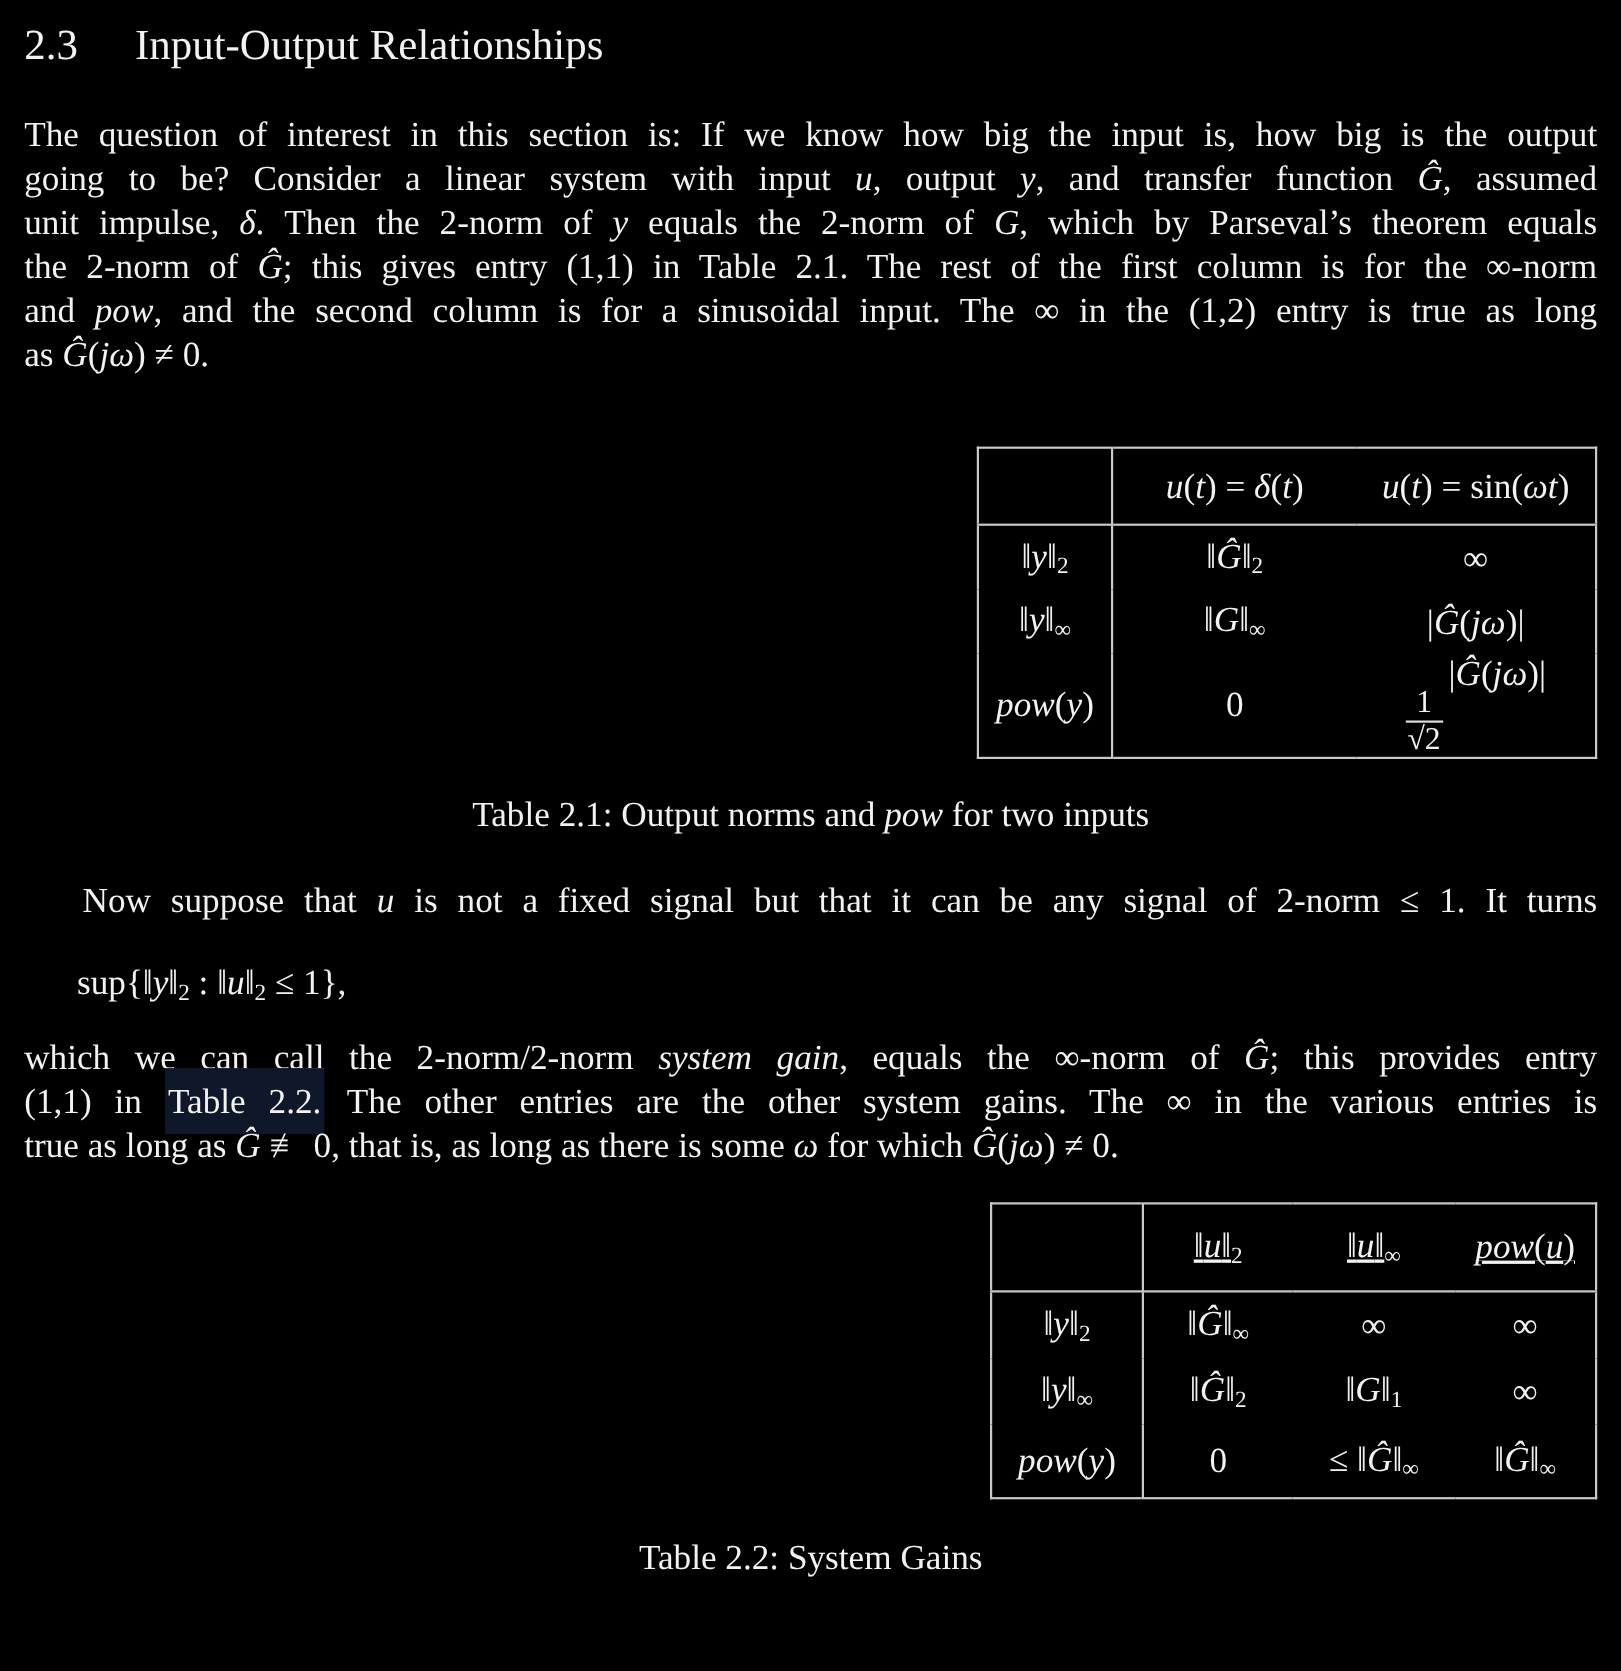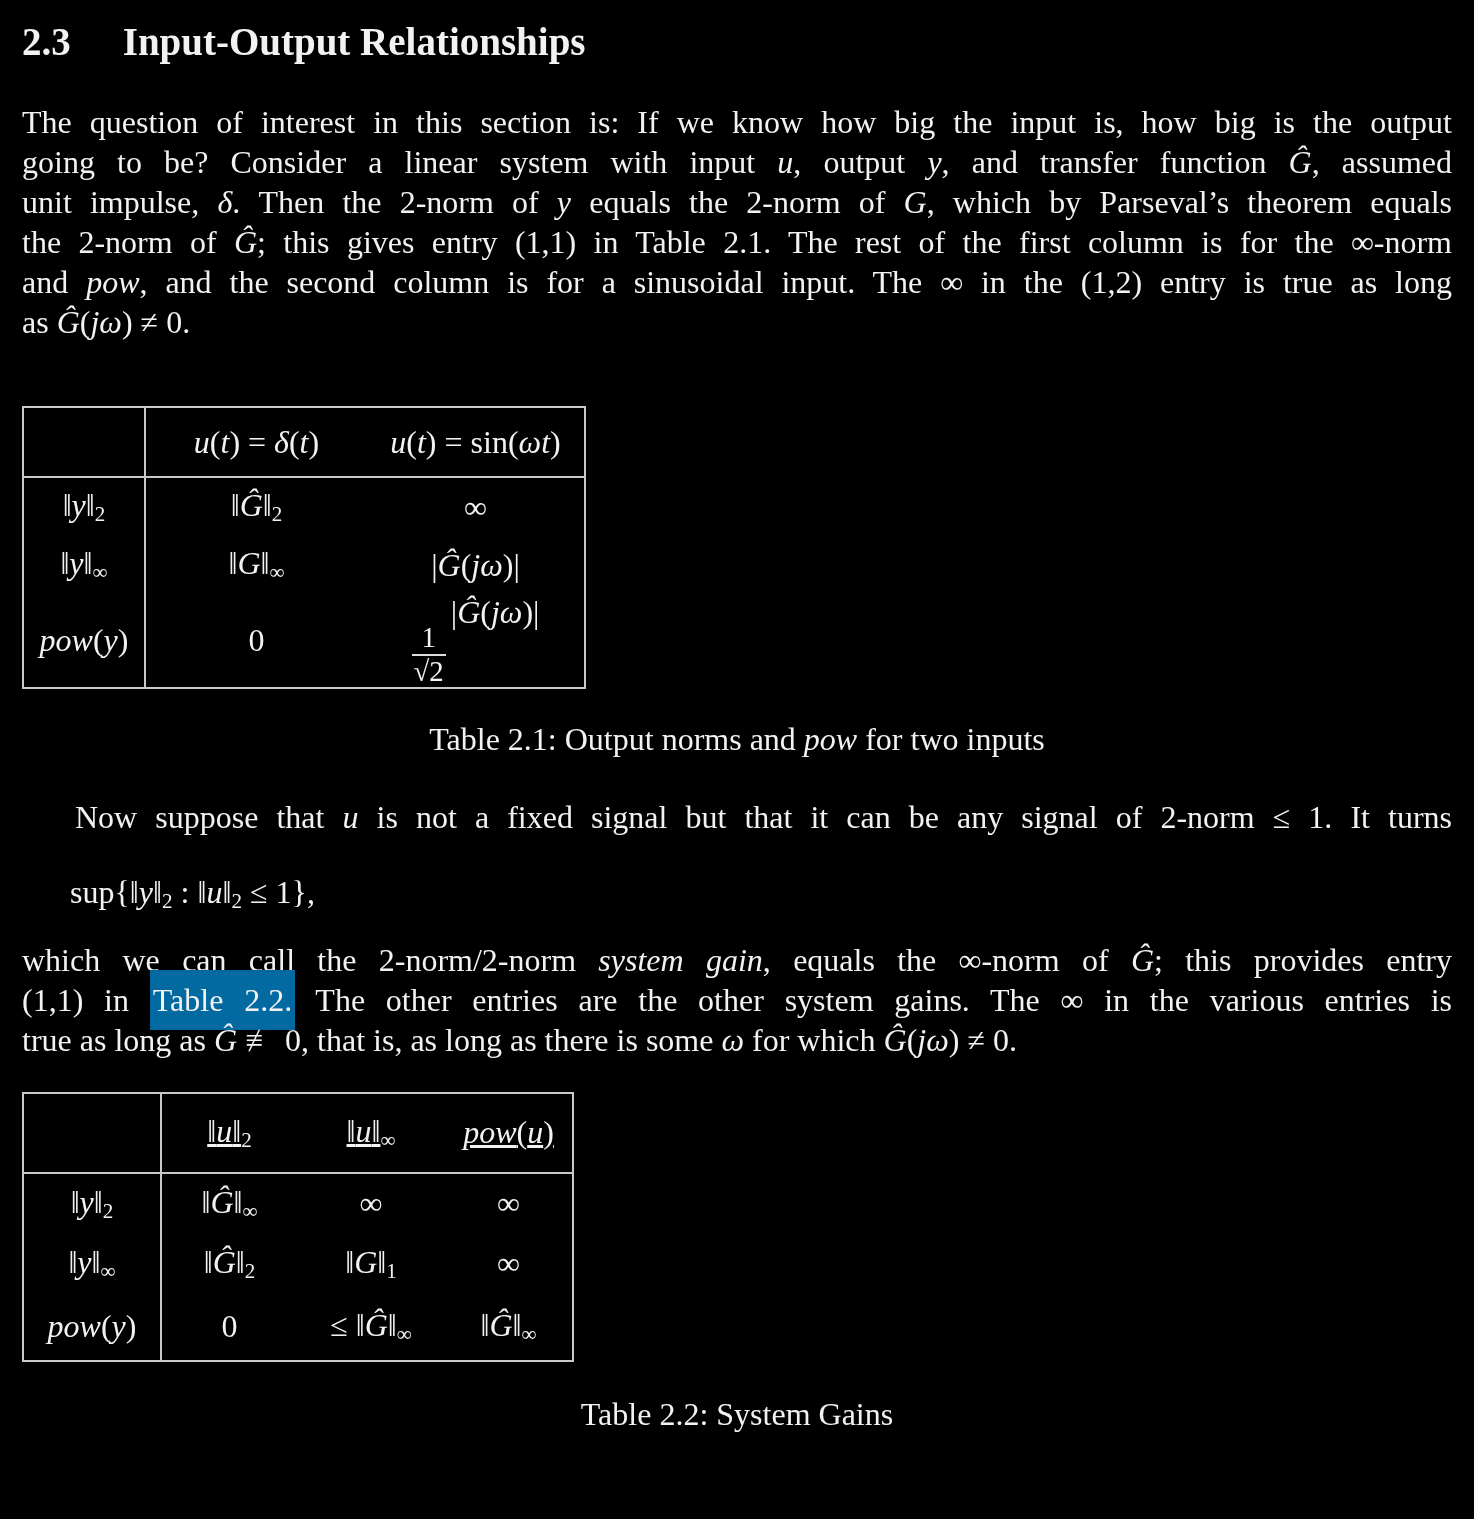--- a/index.html
+++ b/index.html
@@ -8,35 +8,35 @@
     width:1474px;height:1519px;
     box-sizing:border-box;
     padding:18px 22px;
     background:#000;
     color:#f2f2f2;
     font-family:"Liberation Serif","DejaVu Serif",serif;
     font-size:32px;
     overflow:hidden;
   }
   h1.section-heading{
-    font-size:39px;font-weight:bold;margin:0;line-height:48px;
+    font-size:39px;font-weight:normal;margin:0;line-height:48px;
   }
   .sec-num{margin-right:52px;}
   .para{line-height:40px;}
   .p1{margin-top:36px;}
   .p2{margin-top:38px;}
   .p3{margin-top:22px;}
   .jline{text-align:justify;text-align-last:justify;}
   .jline.jlast{text-align:center;text-align-last:left;}
   .indent .jline:first-child{text-indent:53px;}
   .r-i{font-style:italic;}
   .r-sub{font-size:66%;vertical-align:-0.25em;font-style:normal;}
-  .r-hl{background:#0369a1;padding:12px 3px;}
+  .r-hl{background:#0f172a;padding:12px 3px;}
   .equation{margin:38px 0 0 48px;line-height:34px;}
-  .tablewrap{display:flex;justify-content:flex-start;}
+  .tablewrap{display:flex;justify-content:flex-end;}
   .tw1{margin-top:64px;}
   .tw2{margin-top:32px;}
   .mtable{border-collapse:collapse;border:2px solid #c9c9c9;white-space:nowrap;}
   .mtable th,.mtable td{font-weight:normal;text-align:center;padding:0 6px;}
   .mtable th:first-child,.mtable td:first-child{border-right:2px solid #c9c9c9;}
   .mtable thead th{border-bottom:2px solid #c9c9c9;}
   .t21 thead th{height:68px;}
   .t21 tbody td{height:58px;}
   .t21 tr.rtall td{height:85px;}
   .t22 thead th{height:78px;text-decoration:underline;}

